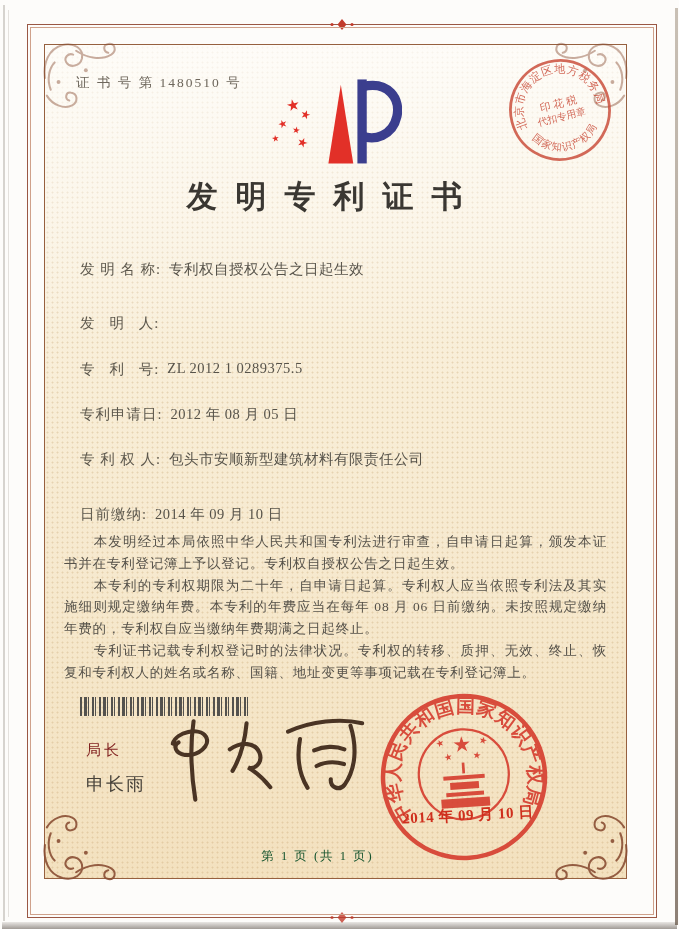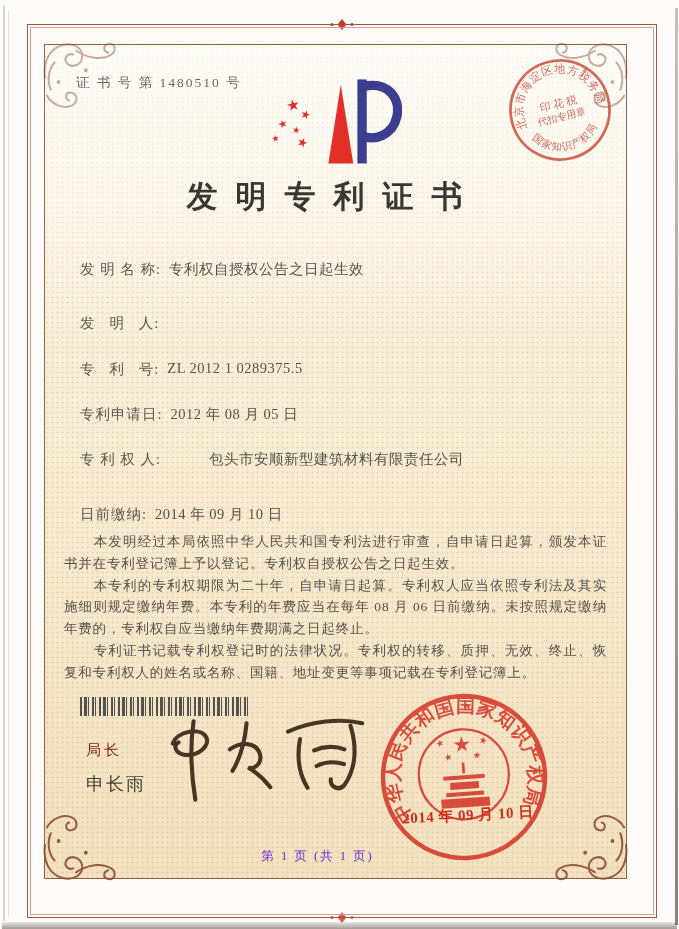--- a/index.html
+++ b/index.html
@@ -41,21 +41,21 @@
 
   
   .cert-no{position:absolute;left:76px;top:74px;font-size:13.5px;letter-spacing:2px;color:#6e675c;}
   .logo{position:absolute;left:262px;top:76px;width:140px;height:94px;}
   .title{position:absolute;left:0;right:30px;top:176px;text-align:center;
       font-size:31px;font-weight:600;color:#3a3732;letter-spacing:18px;text-indent:18px;}
 
   .field-row{position:absolute;left:80px;right:52px;display:flex;font-size:14.5px;color:#5d584d;}
   .field-label{white-space:pre;letter-spacing:1px;}
   .field-value{margin-left:8px;color:#57534a;letter-spacing:.5px;}
-  .fr1{top:260px;} .fr2{top:314px;} .fr3{top:360px;} .fr4{top:405px;} .fr5{top:450px;gap:40px;} .fr6{top:505px;}
+  .fr1{top:260px;} .fr2{top:314px;} .fr3{top:360px;} .fr4{top:405px;} .fr5{top:450px;} .fr6{top:505px;}
 
   .body-text{position:absolute;left:64px;right:72px;top:531px;
       font-size:13.5px;line-height:21.8px;color:#56524a;text-align:justify;letter-spacing:.8px;}
   .body-text p{margin:0;text-indent:2.2em;}
 
   .barcode{position:absolute;left:80px;top:697px;width:171px;height:19px;opacity:.88;
       background-image:repeating-linear-gradient(90deg,
         #3e3e3e 0 2px,transparent 2px 4px,
         #3e3e3e 4px 7px,transparent 7px 8px,
         #3e3e3e 8px 9px,transparent 9px 12px,
@@ -68,21 +68,21 @@
       font-family:"Liberation Sans","DejaVu Sans",sans-serif;}
   .signature{position:absolute;left:146px;top:710px;width:235px;height:100px;transform:rotate(-2deg);}
 
   .seal{position:absolute;left:374px;top:687px;width:180px;height:180px;opacity:.88;transform:rotate(-4deg);}
   .seal-date{position:absolute;left:388px;top:806px;width:160px;text-align:center;
       font-size:15px;font-weight:bold;color:#cf2f1d;letter-spacing:.5px;transform:rotate(-3deg);}
 
   .tax-stamp{position:absolute;left:504px;top:54px;width:112px;height:112px;opacity:.82;transform:rotate(-14deg);}
 
   .footer{position:absolute;left:0;right:44px;top:848px;text-align:center;
-      font-size:12.5px;color:#6d28d9;letter-spacing:2px;}
+      font-size:12.5px;color:#14532d;letter-spacing:2px;}
 </style>
 </head>
 <body>
 
 <div class="page">
 
   <svg width="0" height="0" style="position:absolute">
     <defs>
       <path id="st" d="M0,-1 L0.22,-0.31 L0.95,-0.31 L0.36,0.12 L0.59,0.81 L0,0.38 L-0.59,0.81 L-0.36,0.12 L-0.95,-0.31 L-0.22,-0.31 Z"></path>
       <g id="flourish-g" fill="none" stroke="currentColor" stroke-width="2.1" stroke-linecap="round">

